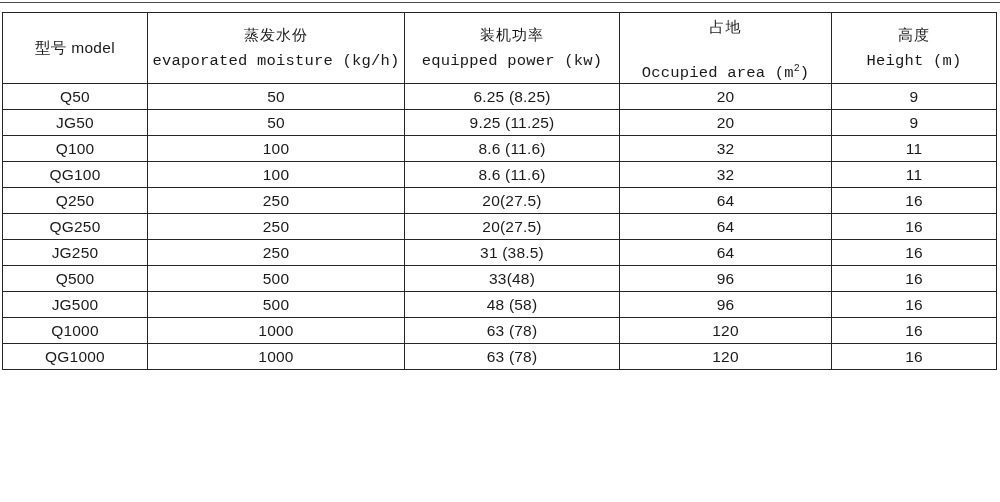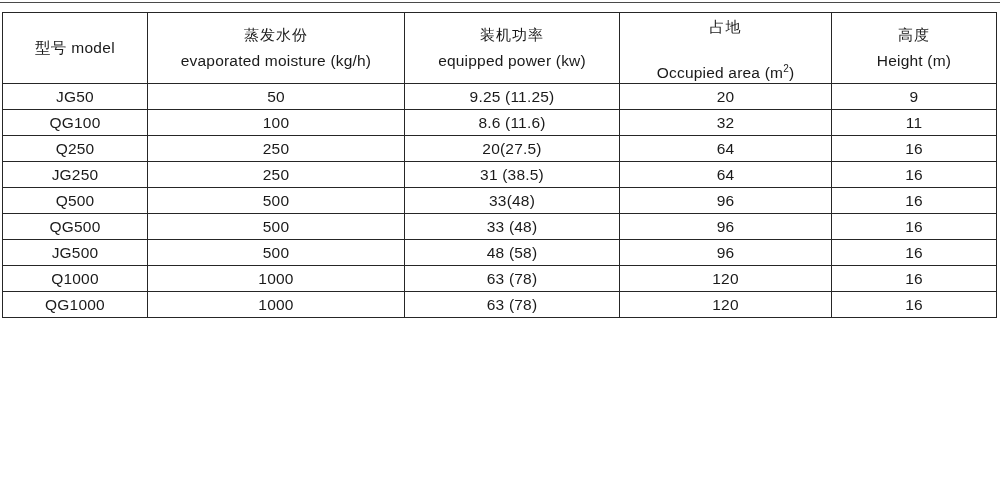--- a/index.html
+++ b/index.html
@@ -45,20 +45,21 @@
     font-size: 15.5px;
     padding: 0 2px;
     letter-spacing: 0.2px;
   }
   .hdr-stack {
     display: flex;
     flex-direction: column;
     align-items: center;
     justify-content: center;
     gap: 7px;
+    font-family: Liberation Mono, monospace;
   }
   .hdr-zh { font-size: 15px; letter-spacing: 1px; }
   .hdr-en { font-size: 15.5px; letter-spacing: 0.2px; text-align: right; }
   .hdr-stack.low-en { gap: 27px; padding-top: 4px; }
   .hdr-en sup {
     font-size: 10px;
     line-height: 0;
     vertical-align: super;
   }
   .one-line { font-size: 15.5px; letter-spacing: 0.3px; }
@@ -102,58 +103,72 @@
       <th>
         <div class="hdr-stack">
           <div class="hdr-zh">高度</div>
           <div class="hdr-en">Height (m)</div>
         </div>
       </th>
     </tr>
   </thead>
   <tbody id="spec-body">
       <tr>
+    <td>Q50</td>
+    <td>50</td>
+    <td>6.25 (8.25)</td>
+    <td>20</td>
+    <td>9</td>
+  </tr>
+      <tr>
     <td>JG50</td>
     <td>50</td>
     <td>9.25 (11.25)</td>
     <td>20</td>
     <td>9</td>
+  </tr>
+      <tr>
+    <td>Q100</td>
+    <td>100</td>
+    <td>8.6 (11.6)</td>
+    <td>32</td>
+    <td>11</td>
   </tr>
       <tr>
     <td>QG100</td>
     <td>100</td>
     <td>8.6 (11.6)</td>
     <td>32</td>
     <td>11</td>
   </tr>
       <tr>
     <td>Q250</td>
     <td>250</td>
     <td>20(27.5)</td>
     <td>64</td>
     <td>16</td>
   </tr>
       <tr>
+    <td>QG250</td>
+    <td>250</td>
+    <td>20(27.5)</td>
+    <td>64</td>
+    <td>16</td>
+  </tr>
+      <tr>
     <td>JG250</td>
     <td>250</td>
     <td>31 (38.5)</td>
     <td>64</td>
     <td>16</td>
   </tr>
       <tr>
     <td>Q500</td>
     <td>500</td>
     <td>33(48)</td>
-    <td>96</td>
-    <td>16</td>
-  </tr>
-      <tr>
-    <td>QG500</td>
-    <td>500</td>
-    <td>33 (48)</td>
     <td>96</td>
     <td>16</td>
   </tr>
       <tr>
     <td>JG500</td>
     <td>500</td>
     <td>48 (58)</td>
     <td>96</td>
     <td>16</td>
   </tr>

